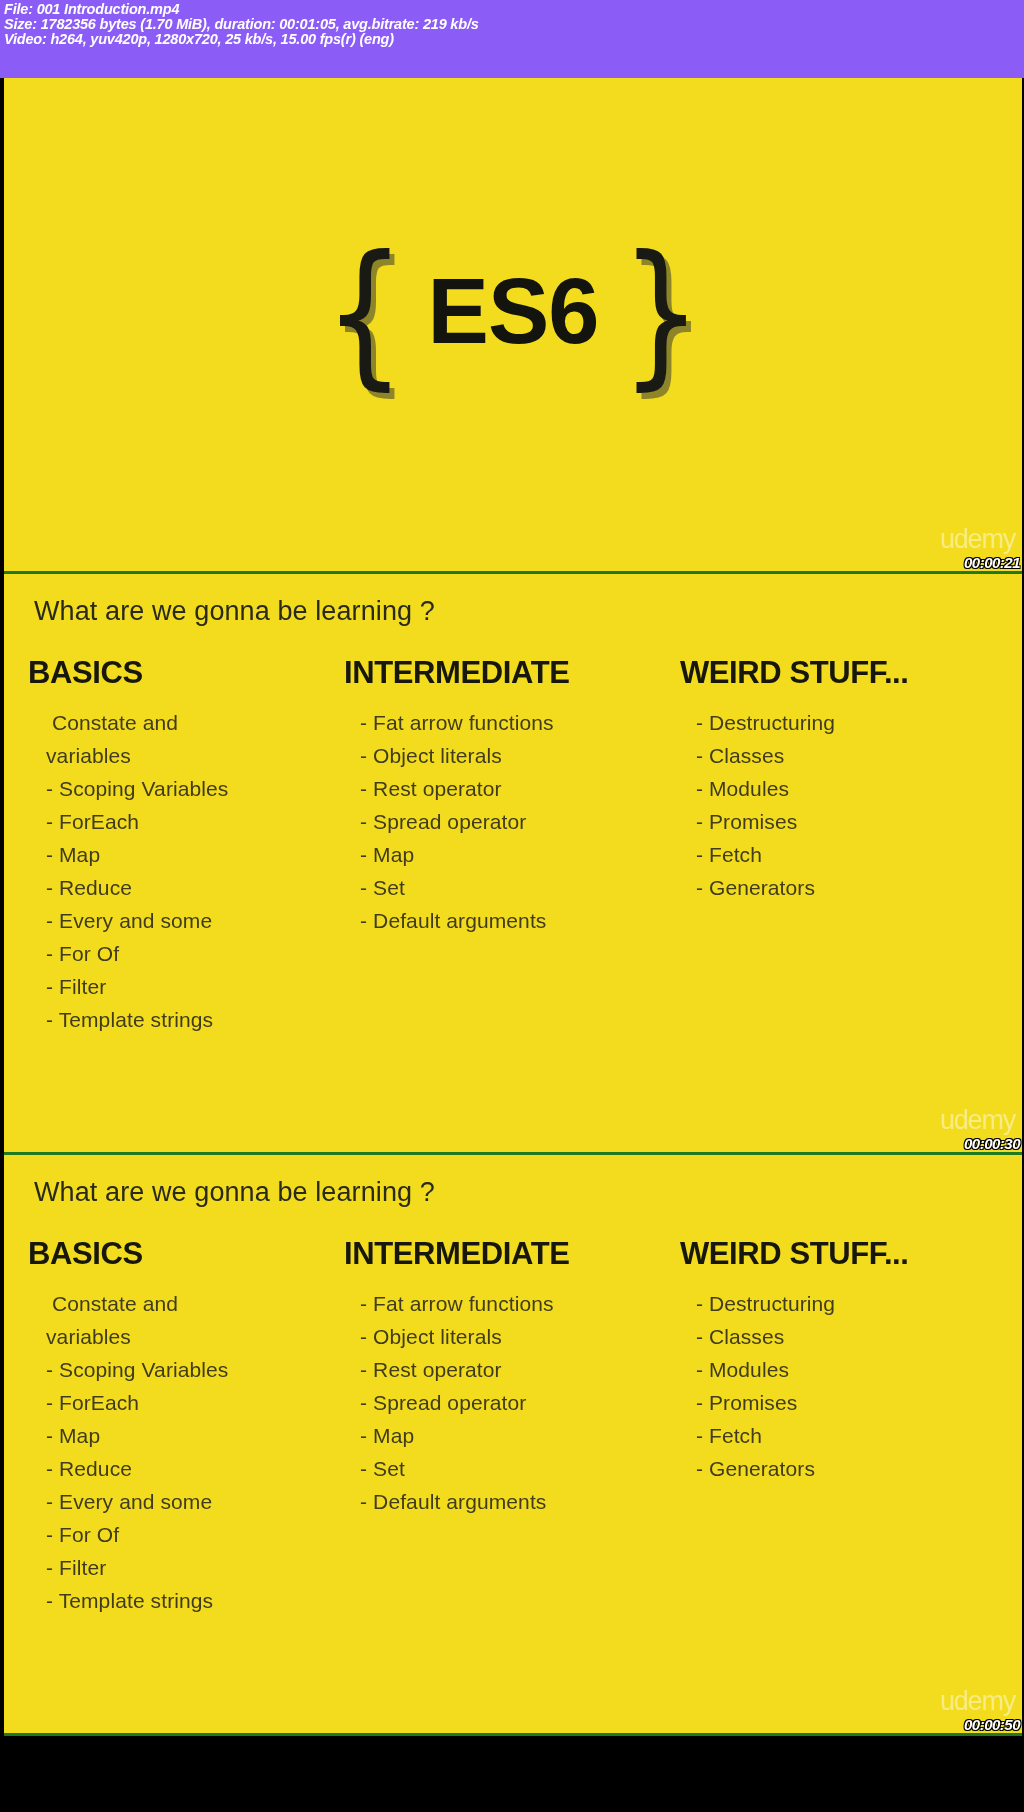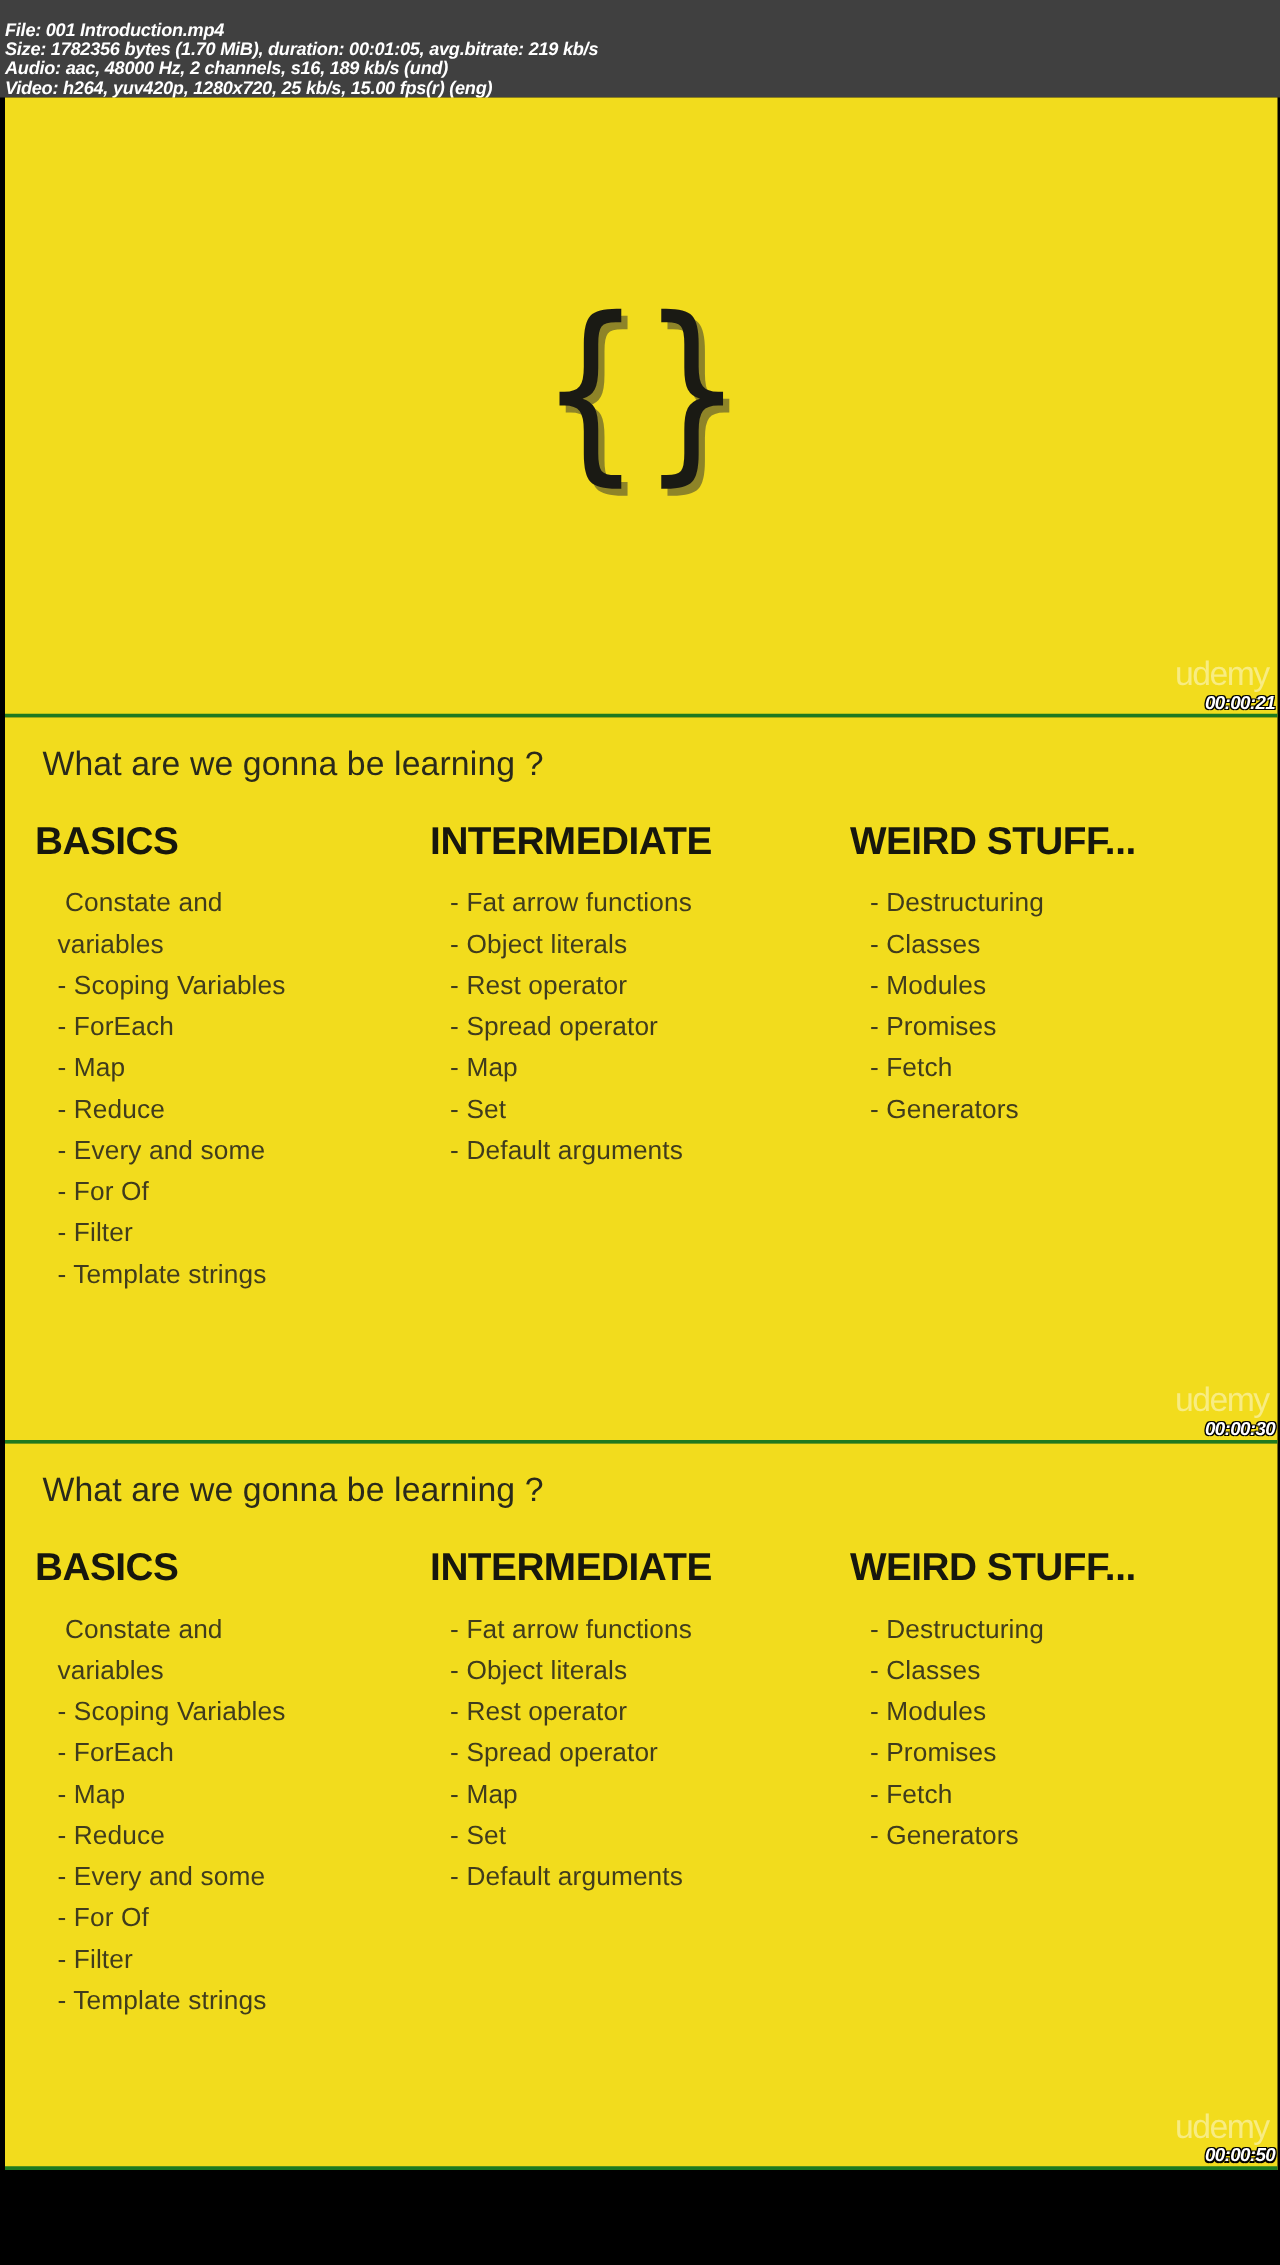--- a/index.html
+++ b/index.html
@@ -15,22 +15,22 @@
     font-family: "Liberation Sans", sans-serif;
   }
 
   
   #meta-header {
     position: absolute;
     left: 0;
     top: 0;
     width: 1024px;
     height: 78px;
-    background: #404040;
-    padding: 18px 0 0 4px;
+    background: #8b5cf6;
+    padding: 2px 0 0 4px;
     box-sizing: border-box;
   }
   #meta-header .meta-line {
     font-family: "Liberation Sans", sans-serif;
     font-style: italic;
     font-weight: bold;
     font-size: 14.5px;
     line-height: 15.2px;
     color: #ffffff;
     white-space: nowrap;
@@ -178,30 +178,30 @@
     line-height: 33px;
     max-width: 170px;
   }
 </style>
 </head>
 <body>
 
 <div id="meta-header">
   <div class="meta-line">File: 001 Introduction.mp4</div>
   <div class="meta-line">Size: 1782356 bytes (1.70 MiB), duration: 00:01:05, avg.bitrate: 219 kb/s</div>
-  <div class="meta-line">Audio: aac, 48000 Hz, 2 channels, s16, 189 kb/s (und)</div>
   <div class="meta-line">Video: h264, yuv420p, 1280x720, 25 kb/s, 15.00 fps(r) (eng)</div>
 </div>
 
 <div id="thumb-stack">
 
   <div class="thumb first">
     <div class="es6-wrap">
       <div class="es6-logo">
         <span class="es6-brace">{</span>
+        <span class="es6-word">ES6</span>
         <span class="es6-brace">}</span>
       </div>
     </div>
     <div class="udemy-watermark">udemy</div>
     <div class="timecode">00:00:21</div>
   </div>
 
   <div class="thumb slide">
     <div class="slide-inner">
       <div class="slide-title">What are we gonna be learning ?</div>

